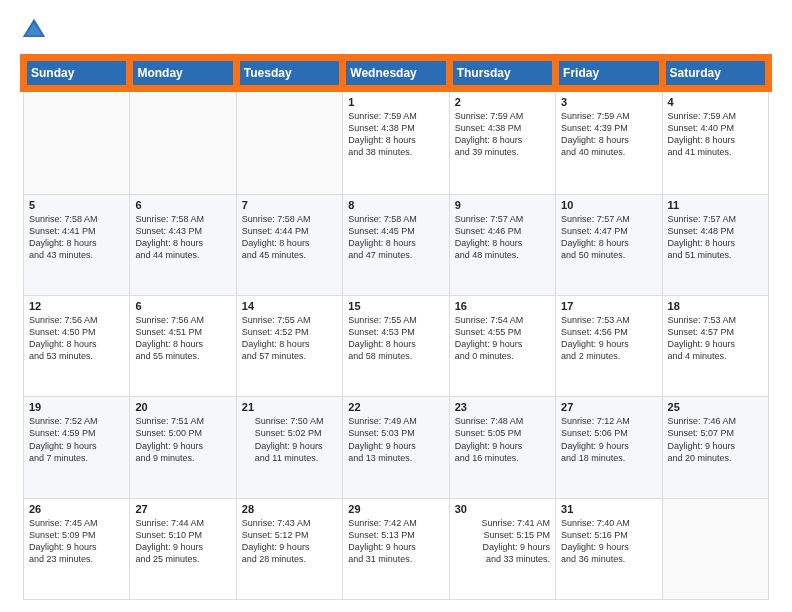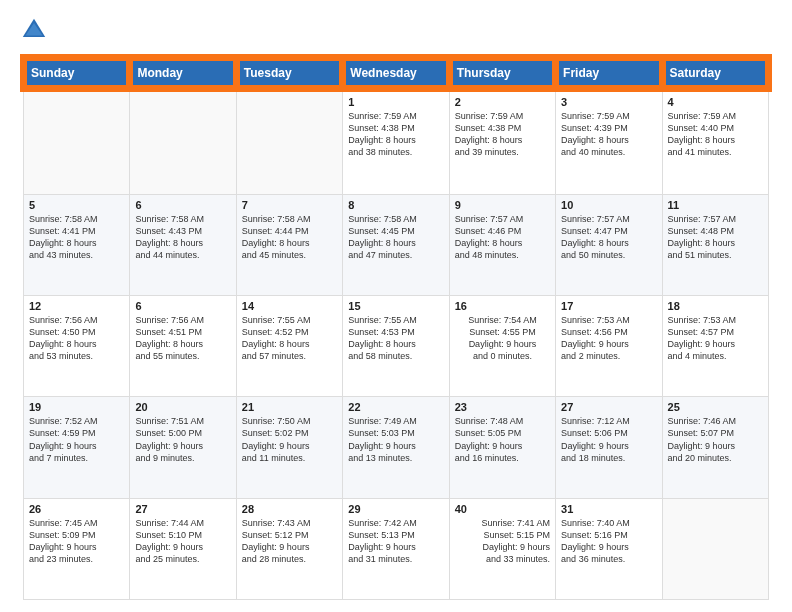--- a/index.html
+++ b/index.html
@@ -242,21 +242,21 @@
           </td>
           <td>
             <span class="day-number">15</span>
             <div class="day-info" style="white-space: pre-line;">Sunrise: 7:55 AM
 Sunset: 4:53 PM
 Daylight: 8 hours
 and 58 minutes.</div>
           </td>
           <td>
             <span class="day-number">16</span>
-            <div class="day-info" style="white-space: pre-line; text-align: center;">Sunrise: 7:54 AM
+            <div class="day-info" style="white-space: pre-line;">Sunrise: 7:54 AM
 Sunset: 4:55 PM
 Daylight: 9 hours
 and 0 minutes.</div>
           </td>
           <td>
             <span class="day-number">17</span>
             <div class="day-info" style="white-space: pre-line;">Sunrise: 7:53 AM
 Sunset: 4:56 PM
 Daylight: 9 hours
 and 2 minutes.</div>
@@ -279,21 +279,21 @@
           </td>
           <td>
             <span class="day-number">20</span>
             <div class="day-info" style="white-space: pre-line;">Sunrise: 7:51 AM
 Sunset: 5:00 PM
 Daylight: 9 hours
 and 9 minutes.</div>
           </td>
           <td>
             <span class="day-number">21</span>
-            <div class="day-info" style="white-space: pre-line;">Sunrise: 7:50 AM
+            <div class="day-info" style="white-space: pre-line; margin-left: 13px;">Sunrise: 7:50 AM
 Sunset: 5:02 PM
 Daylight: 9 hours
 and 11 minutes.</div>
           </td>
           <td>
             <span class="day-number">22</span>
             <div class="day-info" style="white-space: pre-line;">Sunrise: 7:49 AM
 Sunset: 5:03 PM
 Daylight: 9 hours
 and 13 minutes.</div>
@@ -343,21 +343,21 @@
 and 28 minutes.</div>
           </td>
           <td>
             <span class="day-number">29</span>
             <div class="day-info" style="white-space: pre-line;">Sunrise: 7:42 AM
 Sunset: 5:13 PM
 Daylight: 9 hours
 and 31 minutes.</div>
           </td>
           <td>
-            <span class="day-number">40</span>
+            <span class="day-number">30</span>
             <div class="day-info" style="white-space: pre-line; text-align: right;">Sunrise: 7:41 AM
 Sunset: 5:15 PM
 Daylight: 9 hours
 and 33 minutes.</div>
           </td>
           <td>
             <span class="day-number">31</span>
             <div class="day-info" style="white-space: pre-line;">Sunrise: 7:40 AM
 Sunset: 5:16 PM
 Daylight: 9 hours

